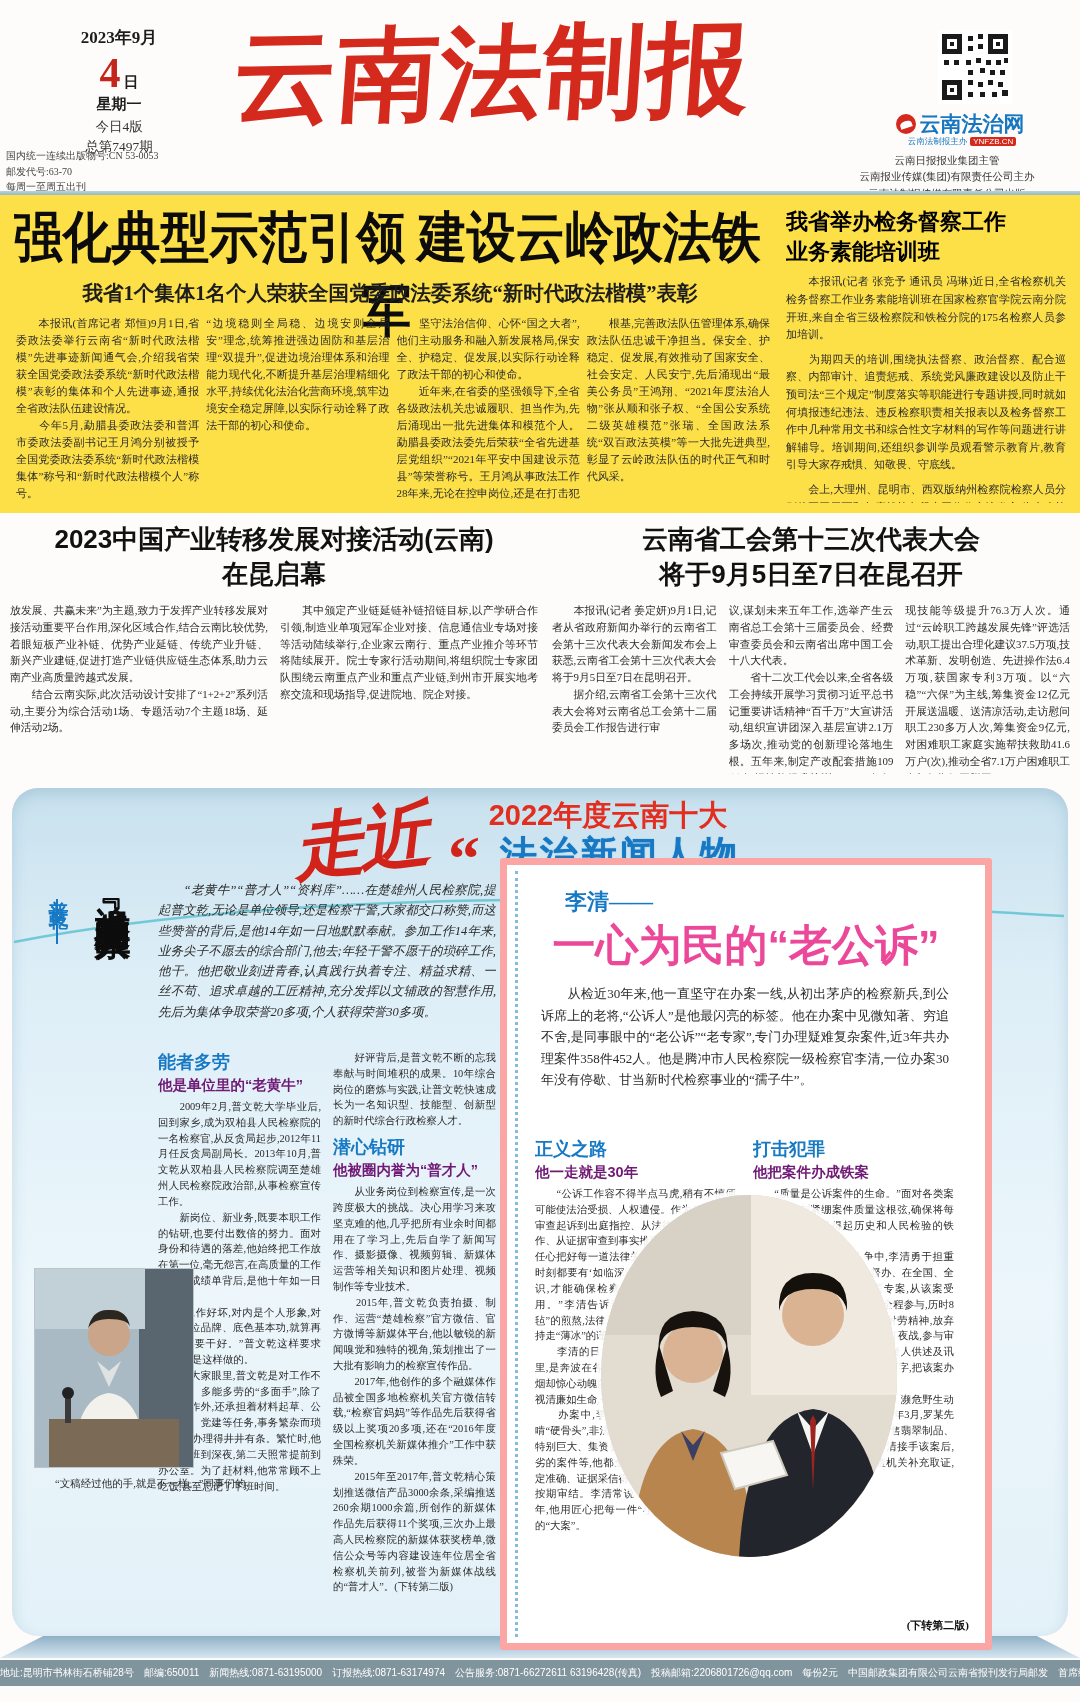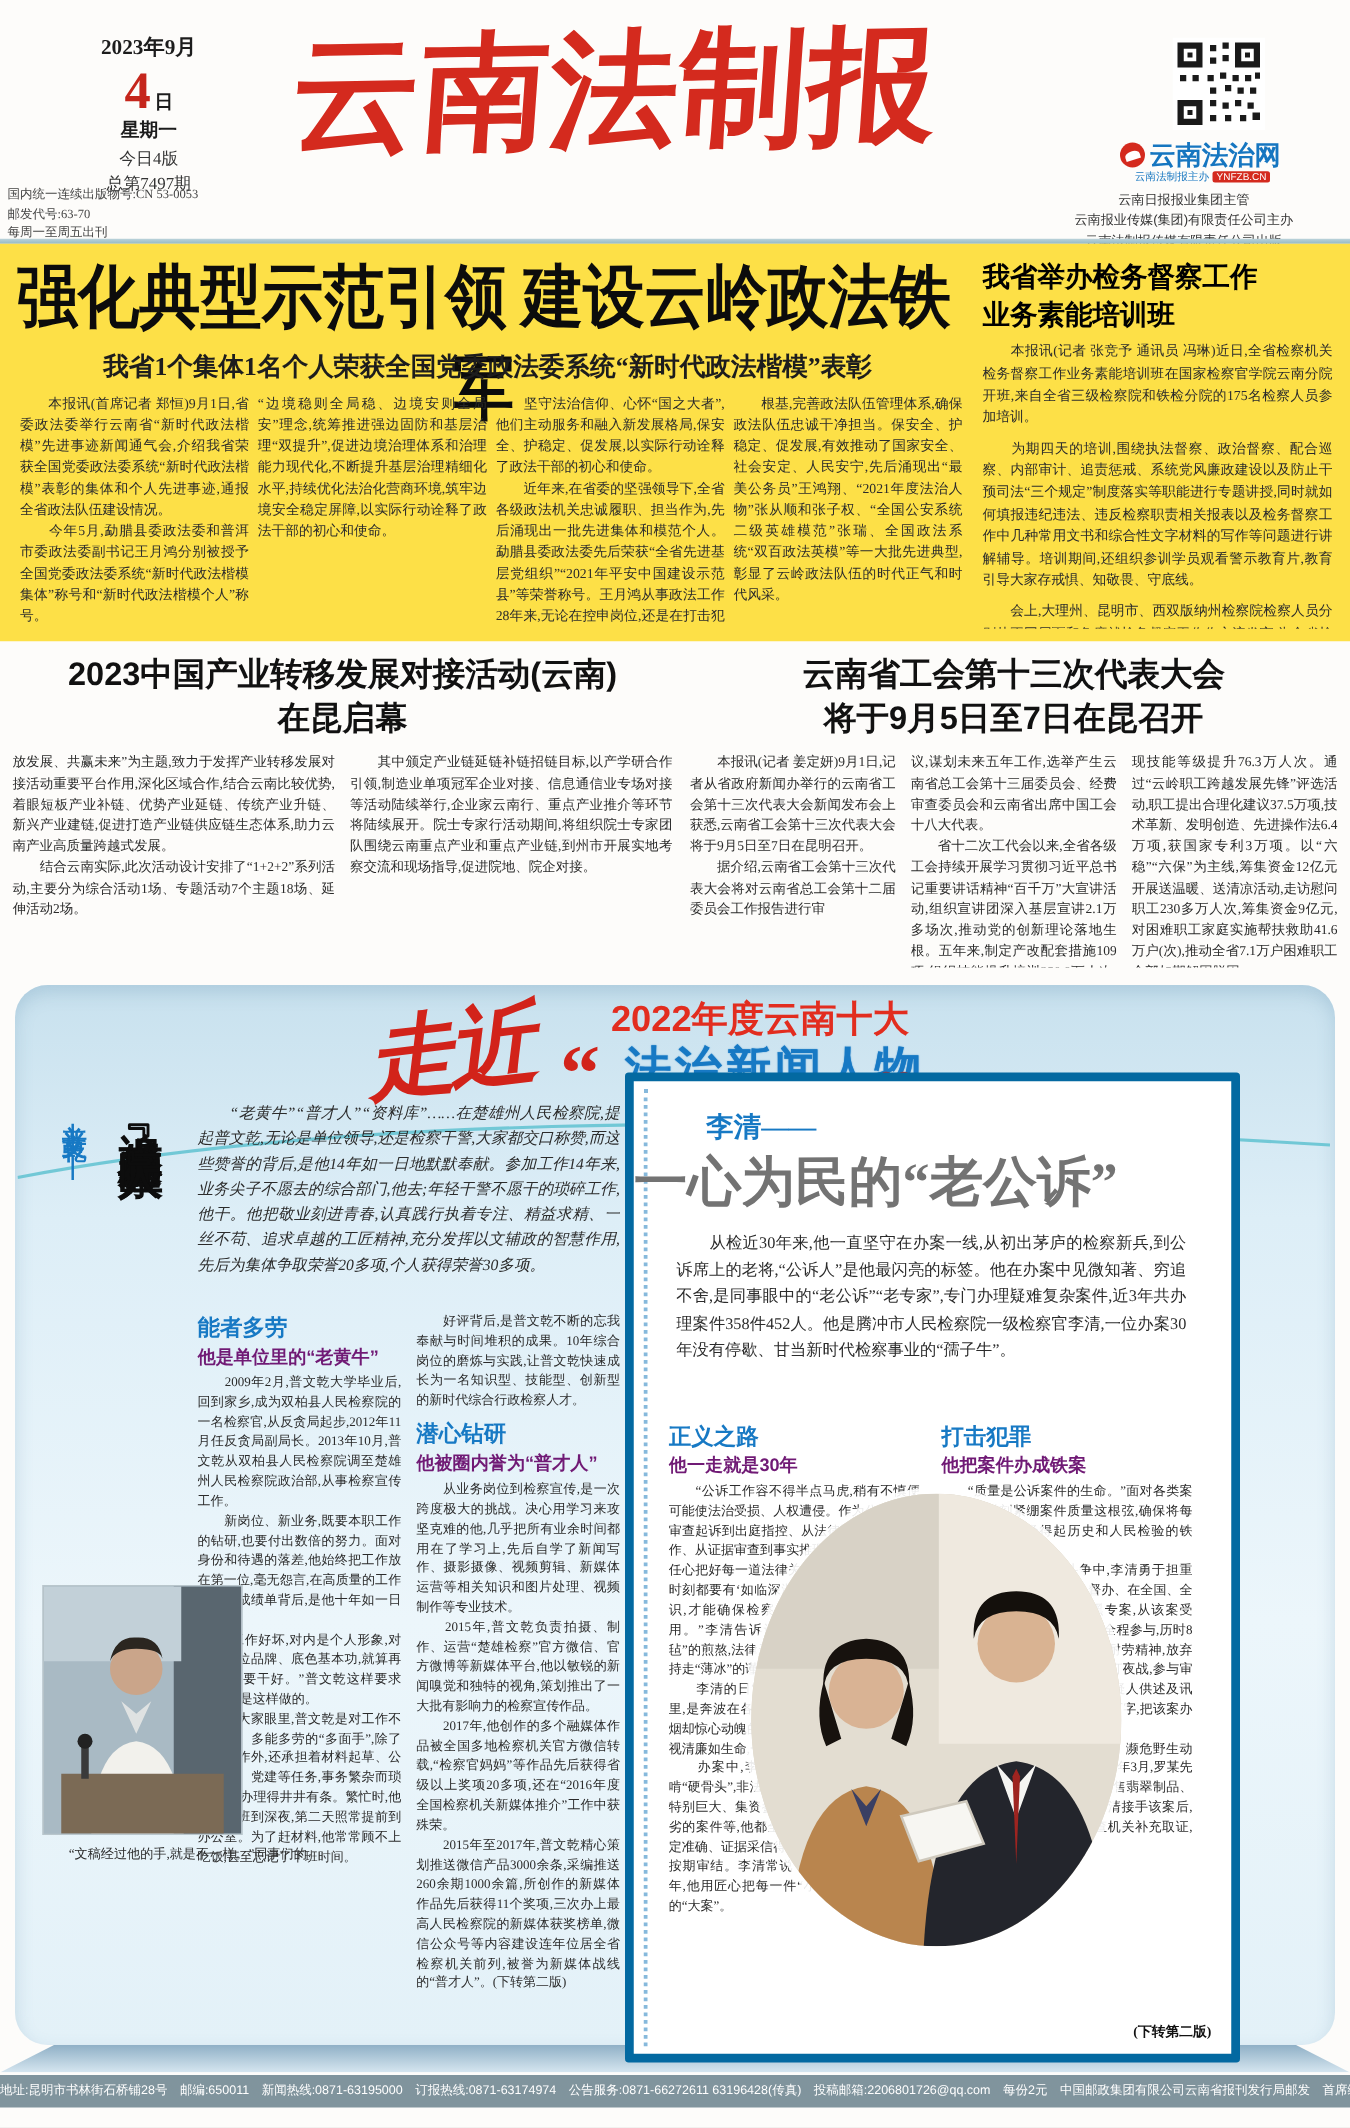--- a/index.html
+++ b/index.html
@@ -74,25 +74,25 @@
   .sec-tag{font-size:18px;font-weight:900;color:#1779c4;margin-bottom:2px;}
   .sec-sub{text-align:left;font-size:14.5px;font-weight:bold;color:#701a75;margin-bottom:4px;}
   .fcol{z-index:2;overflow:hidden;}
   .fcolA{left:158px;top:1050px;width:163px;height:572px;}
   .fcolB{left:333px;top:1050px;width:163px;height:572px;}
   .fsmall{font-size:10.4px;line-height:1.52;}
 
   .photo-left{left:34px;top:1268px;width:158px;height:198px;z-index:2;border:1px solid #b9c6cc;background:#aebdc6;overflow:hidden;}
   .caption-quote{left:34px;top:1476px;width:288px;font-size:10.5px;line-height:1.5;z-index:2;}
 
-  .red-annot{left:500px;top:858px;width:478px;height:778px;border:7px solid #0369a1;background:#ffffff;z-index:3;border-radius:3px;}
+  .red-annot{left:500px;top:858px;width:478px;height:778px;border:7px solid #fca5a5;background:#ffffff;z-index:3;border-radius:3px;}
   .red-annot::before{content:"";position:absolute;left:8px;top:6px;bottom:6px;border-left:3px dotted #86b9dc;}
   .liqing-name{position:absolute;left:58px;top:22px;font-size:22px;font-weight:900;color:#1779c4;}
-  .liqing-title{position:absolute;left:0;top:52px;width:100%;text-align:left;font-size:43px;font-weight:900;color:#737373;
-                font-family:Liberation Serif, serif;}
+  .liqing-title{position:absolute;left:0;top:52px;width:100%;text-align:center;font-size:43px;font-weight:900;color:#ec4899;
+                font-family:Liberation Sans, sans-serif;}
   .liqing-intro{position:absolute;left:34px;top:118px;width:408px;font-size:13px;line-height:1.66;overflow:hidden;height:148px;}
   .rcol{position:absolute;top:272px;width:201px;height:478px;overflow:hidden;}
   .rcol1{left:28px;}
   .rcol2{left:246px;}
   .photo-oval{position:absolute;left:94px;top:330px;width:296px;height:362px;border-radius:50%;overflow:hidden;
               z-index:4;box-shadow:0 0 0 5px rgba(255,255,255,.9);background:#ddd6c9;}
   .r-cont{position:absolute;right:16px;bottom:10px;font-size:11px;font-weight:bold;z-index:5;color:#111;}
 
   .panel-base{left:0;top:1636px;width:1080px;height:22px;
               background:linear-gradient(180deg,#8fb0c6,#d6e6f0);

